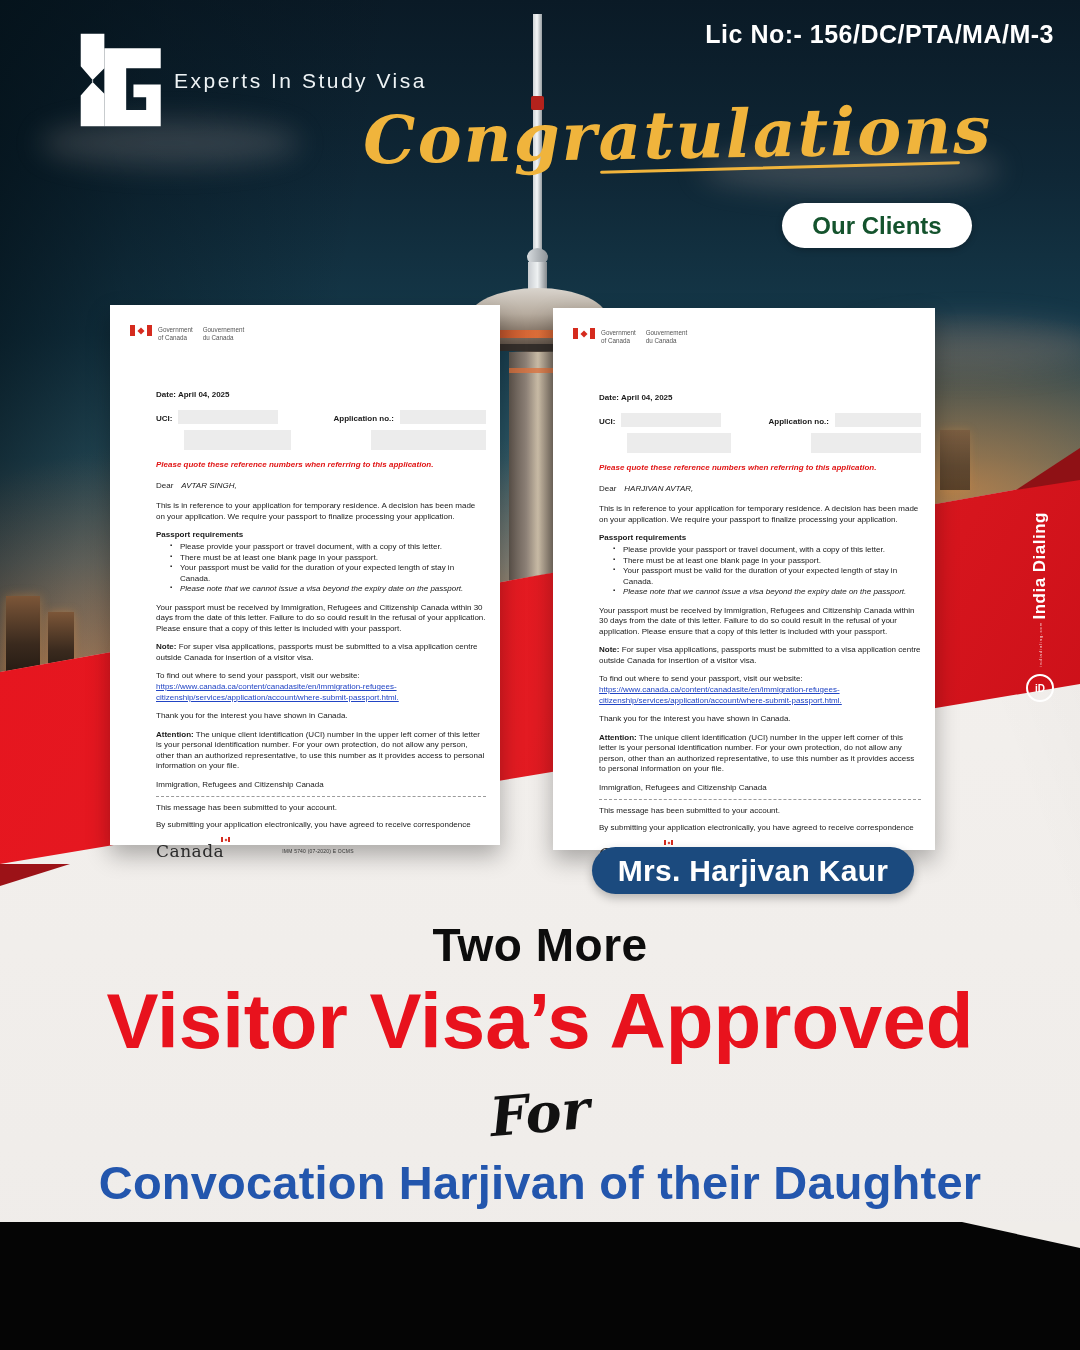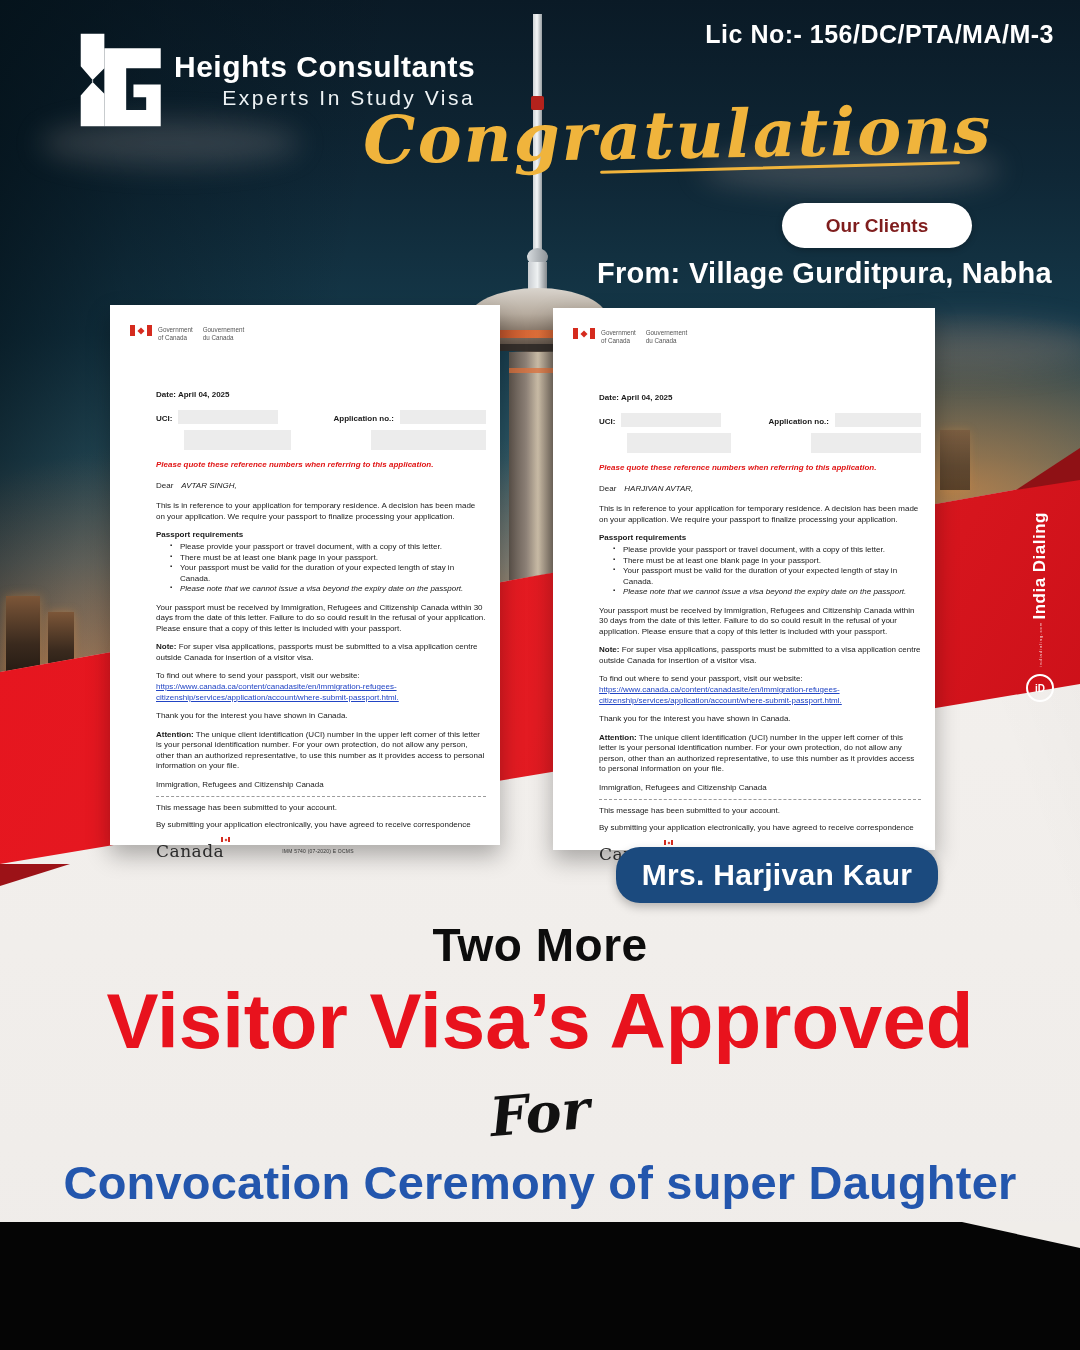--- a/index.html
+++ b/index.html
@@ -61,21 +61,21 @@
   .brand-name{font-size:30px;font-weight:700;letter-spacing:.5px;}
   .brand-tagline{font-size:21px;font-weight:300;letter-spacing:2.5px;text-align:right;margin-top:2px;color:#eef3f5;}
   .lic{position:absolute;right:26px;top:20px;z-index:5;color:#fff;font-size:25px;font-weight:700;letter-spacing:.5px;}
   
   .congrats{position:absolute;right:88px;top:96px;z-index:5;color:#f0b43c;
     font-family:"DejaVu Serif","Liberation Serif",serif;font-style:italic;font-weight:700;
     font-size:66px;transform:rotate(-1deg);letter-spacing:2px;}
   .congrats-underline{position:absolute;right:120px;top:166px;width:360px;height:3px;background:#f0b43c;z-index:5;transform:rotate(-1.5deg);border-radius:2px;}
   .clients-pill{position:absolute;left:782px;top:203px;width:190px;height:45px;background:#fff;border-radius:23px;
     z-index:5;display:flex;align-items:center;justify-content:center;box-shadow:0 2px 6px rgba(0,0,0,.25);}
-  .clients-pill span{font-size:19px;font-weight:800;color:#7f1d1d;}
+  .clients-pill span{font-size:24px;font-weight:800;color:#14532d;}
   .from-line{position:absolute;right:28px;top:257px;z-index:5;color:#fff;font-size:29px;font-weight:700;letter-spacing:.3px;}
   
   .letter{position:absolute;background:#fff;z-index:3;box-shadow:0 10px 22px rgba(0,0,0,0.30);
     color:#1a1a1a;font-size:8px;line-height:1.32;padding:20px 14px 10px 46px;box-sizing:border-box;}
   .letter-left{left:110px;top:305px;width:390px;height:540px;}
   .letter-right{left:553px;top:308px;width:382px;height:542px;}
   .l-header{display:flex;align-items:flex-start;margin-left:-26px;margin-bottom:48px;}
   .l-gov{display:flex;gap:10px;color:#555;font-size:6.3px;line-height:1.25;margin-left:6px;margin-top:1px;}
   .l-flag{width:22px;height:11px;position:relative;background:linear-gradient(90deg,#d52b1e 0 23%,#fff 23% 77%,#d52b1e 77% 100%);}
   .l-flag i{position:absolute;left:50%;top:50%;width:5px;height:5px;background:#d52b1e;transform:translate(-50%,-50%) rotate(45deg);}
@@ -105,21 +105,21 @@
   .l-small{margin-bottom:6px;}
   .l-foot{display:flex;align-items:center;margin-top:10px;}
   .wordmark{font-family:"DejaVu Serif","Liberation Serif",serif;font-size:17px;color:#2b2b2b;position:relative;letter-spacing:.5px;}
   .wm-flag{position:absolute;right:-6px;top:-3px;width:9px;height:5px;background:linear-gradient(90deg,#d52b1e 0 25%,#fff 25% 75%,#d52b1e 75% 100%);}
   .wm-flag i{position:absolute;left:50%;top:50%;width:2px;height:2px;background:#d52b1e;transform:translate(-50%,-50%) rotate(45deg);}
   .form-no{font-size:5px;color:#333;margin-left:58px;letter-spacing:.2px;}
   
   .name-pill{position:absolute;z-index:4;background:#1b4a7e;border-radius:24px;display:flex;align-items:center;justify-content:center;
     color:#fff;font-weight:700;font-size:30px;letter-spacing:.3px;box-shadow:0 4px 10px rgba(0,0,0,.25);}
   .pill-left{left:150px;top:847px;width:270px;height:47px;}
-  .pill-right{left:616px;top:847px;width:322px;height:56px;}
+  .pill-right{left:592px;top:847px;width:322px;height:47px;}
   
   .headline{position:absolute;left:0;top:918px;width:1080px;z-index:2;text-align:center;}
   .h-two{font-size:46px;font-weight:800;color:#0d0d0d;letter-spacing:.5px;}
   .h-visa{font-size:78px;font-weight:800;color:#e8121d;letter-spacing:0;margin-top:4px;}
   .h-for{font-family:"DejaVu Serif","Liberation Serif",serif;font-style:italic;font-weight:700;
     font-size:54px;color:#111;margin-top:14px;transform:rotate(-5deg);display:inline-block;}
   .h-conv{font-size:47px;font-weight:800;color:#2356ad;margin-top:10px;letter-spacing:.2px;}
   
   .idial{position:absolute;left:1026px;top:512px;z-index:4;display:flex;flex-direction:column;align-items:center;color:#fff;}
   .idial-text{writing-mode:vertical-rl;transform:rotate(180deg);font-size:17px;font-weight:700;letter-spacing:.5px;}
@@ -166,32 +166,30 @@
   <div class="red-band"></div>
   <div class="red-accent-right"></div>
   <div class="red-accent-left"></div>
 
   <div class="brand">
     <svg width="112" height="100" viewBox="0 0 120 110">
       <polygon fill="#fff" points="30,4 56,4 56,42 42,56 56,70 56,106 30,106 30,72 44,56 30,40"></polygon>
       <path fill="#fff" d="M56,20 L118,20 L118,42 L80,42 L80,88 L102,88 L102,74 L88,74 L88,60 L118,60 L118,106 L56,106 Z"></path>
     </svg>
     <div class="brand-text">
-      <div class="brand-name">Heights Consultants</div>
       <div class="brand-tagline">Experts In Study Visa</div>
     </div>
   </div>
   <div class="lic">Lic No:- 156/DC/PTA/MA/M-3</div>
 
   <div class="congrats">Congratulations</div>
   <div class="congrats-underline"></div>
   <div class="clients-pill">
     <span>Our Clients</span>
   </div>
-  <div class="from-line">From: Village Gurditpura, Nabha</div>
 
   <div class="letter letter-left">
   <div class="l-header">
     <div class="l-flag">
           <i></i>
         </div>
     <div class="l-gov">
       <span style="white-space:pre-line">Government
 of Canada</span>
       <span style="white-space:pre-line">Gouvernement
@@ -292,21 +290,21 @@
     <span class="form-no">IMM 5740 (07-2020) E OCMS</span>
   </div>
 </div>
 
   <div class="name-pill pill-right">Mrs. Harjivan Kaur</div>
 
   <div class="headline">
     <div class="h-two">Two More</div>
     <div class="h-visa">Visitor Visa’s Approved</div>
     <div><span class="h-for">For</span></div>
-    <div class="h-conv">Convocation Ceremony of super Daughter</div>
+    <div class="h-conv">Convocation Harjivan of their Daughter</div>
   </div>
 
   <div class="idial">
     <span class="idial-text">India Dialing</span>
     <span class="idial-site">indiadialing.com</span>
     <span class="idial-logo">iD</span>
   </div>
 
   <div class="footer">
     <div class="footer-notch"></div>

